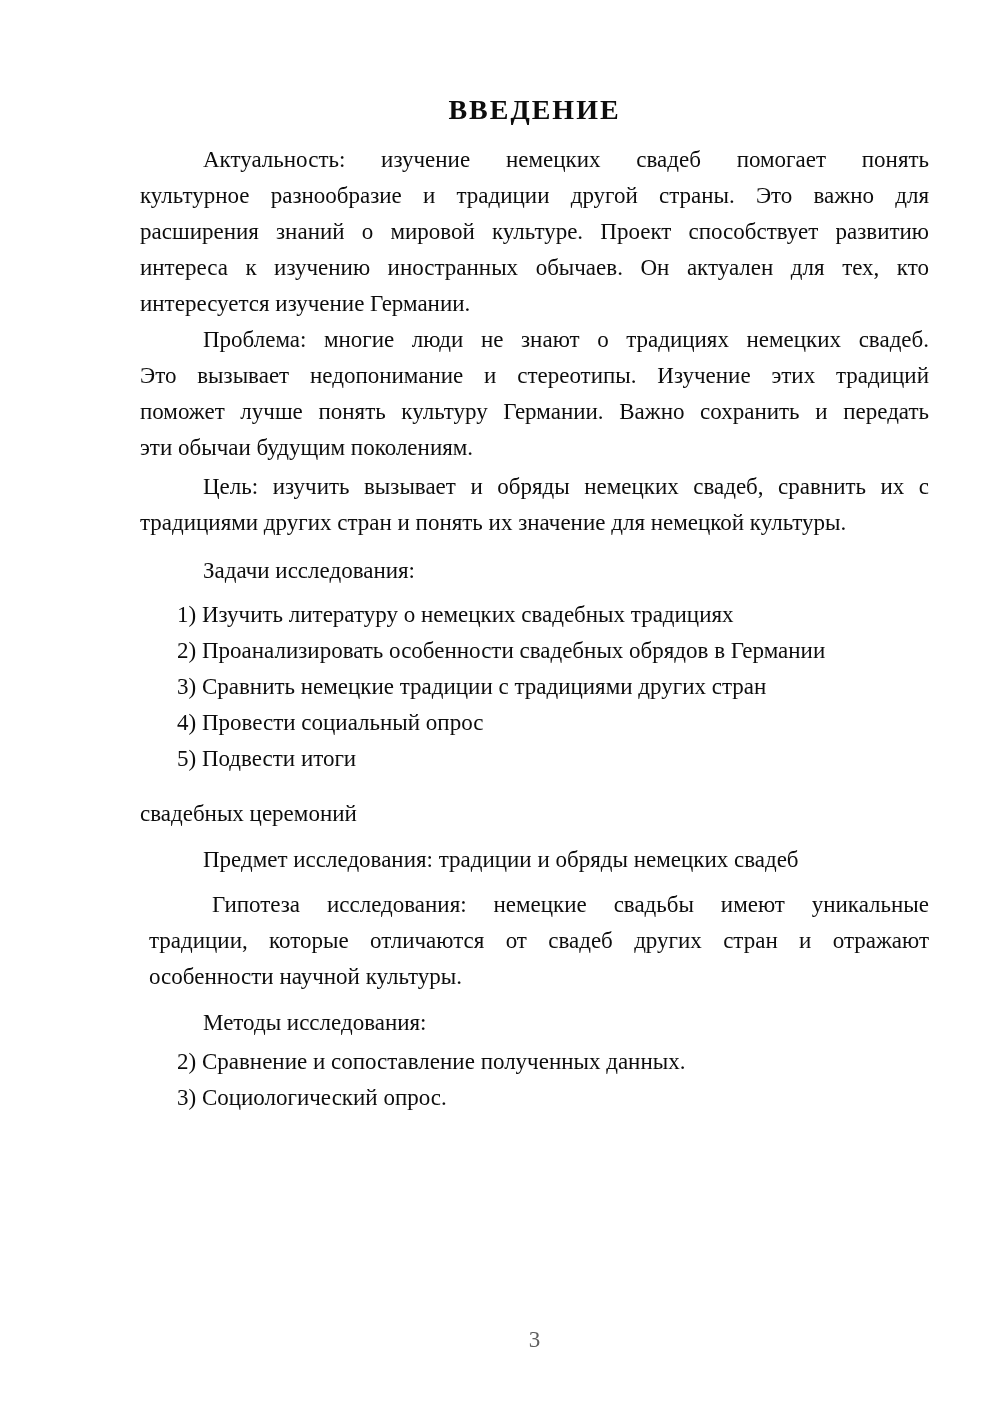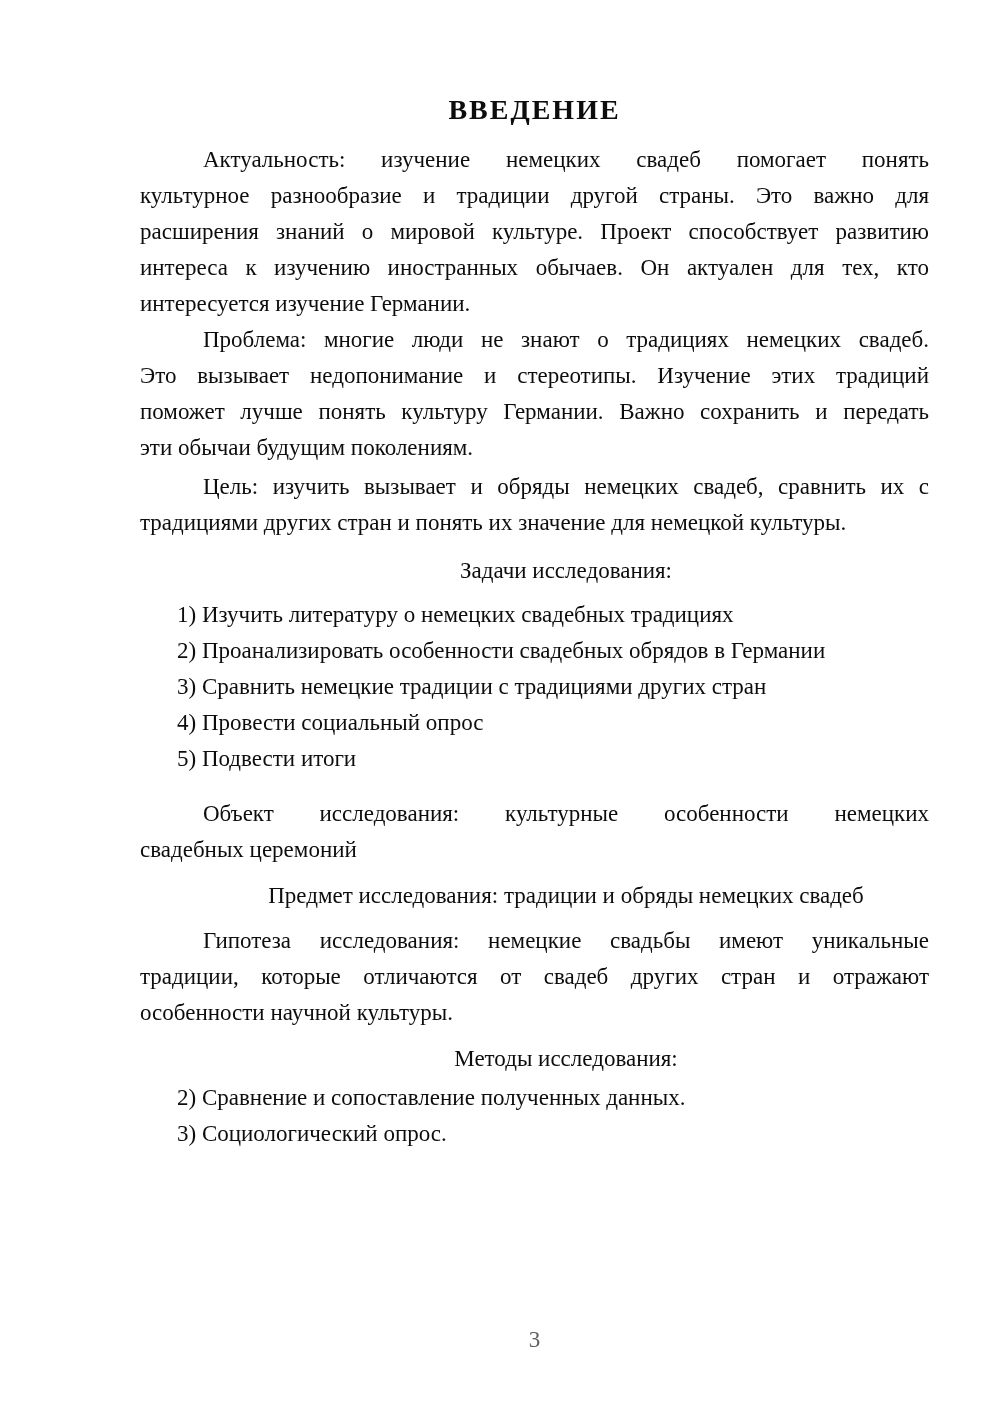--- a/index.html
+++ b/index.html
@@ -25,27 +25,27 @@
     font-size:28px;
     font-weight:700;
     line-height:36px;
     text-align:center;
     letter-spacing:2px;
   }
   
   .para .ln { text-align:justify; text-align-last:justify; }
   .para .ln.first { padding-left:63px; }
   .para .ln.last { text-align-last:left; }
-  .single { padding-left:63px;text-align:center; }
+  .single { padding-left:63px; }
   .list .item { padding-left:37px; }
   .list .item + .item { }
   .mt3  { margin-top:3px; }
   .mt4  { }
   .mt8  { margin-top:8px; }
-  .mt9  { margin-top:9px; }
+  .mt9  { margin-top:9px;margin-left:9px; }
   .mt10 { margin-top:10px; }
   .mt12 { margin-top:12px; }
   .mt14 { margin-top:14px; }
   .mt19 { margin-top:19px; }
   .page-num {
     position:absolute;
     left:140px;
     top:1322px;
     width:789px;
     text-align:center;
@@ -86,21 +86,20 @@
 
     <div class="list mt8">
         <div class="item">1) Изучить литературу о немецких свадебных традициях</div>
         <div class="item">2) Проанализировать особенности свадебных обрядов в Германии</div>
         <div class="item">3) Сравнить немецкие традиции с традициями других стран</div>
         <div class="item">4) Провести социальный опрос</div>
         <div class="item">5) Подвести итоги</div>
       </div>
 
     <div class="para mt19">
-        <div class="ln first">Объект исследования: культурные особенности немецких</div>
         <div class="ln last">свадебных церемоний</div>
       </div>
 
     <div class="single mt10">Предмет исследования: традиции и обряды немецких свадеб</div>
 
     <div class="para mt9">
         <div class="ln first">Гипотеза исследования: немецкие свадьбы имеют уникальные</div>
         <div class="ln">традиции, которые отличаются от свадеб других стран и отражают</div>
         <div class="ln last">особенности научной культуры.</div>
       </div>

